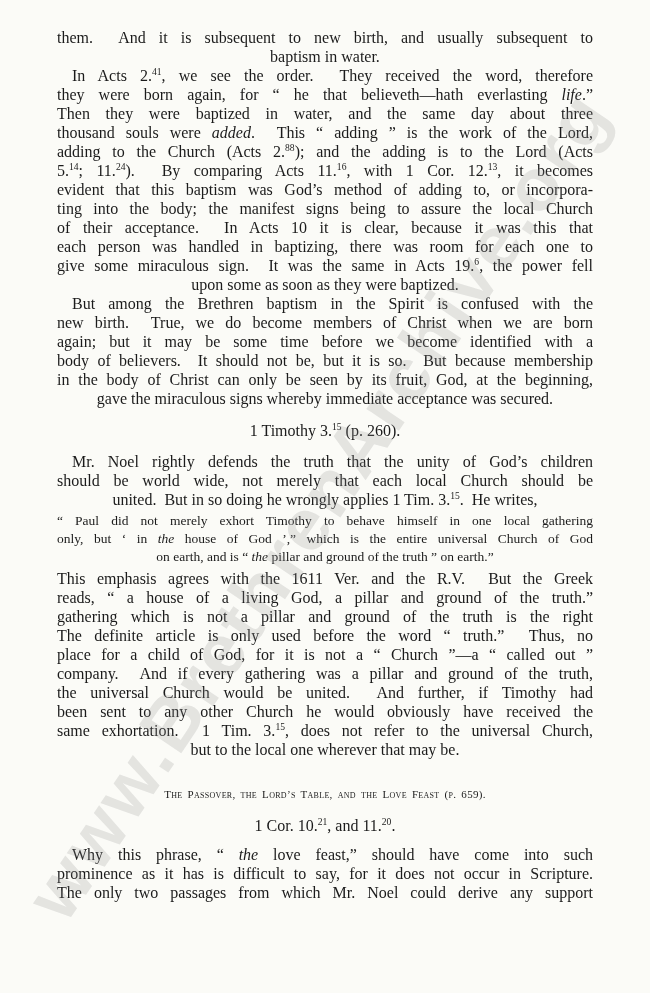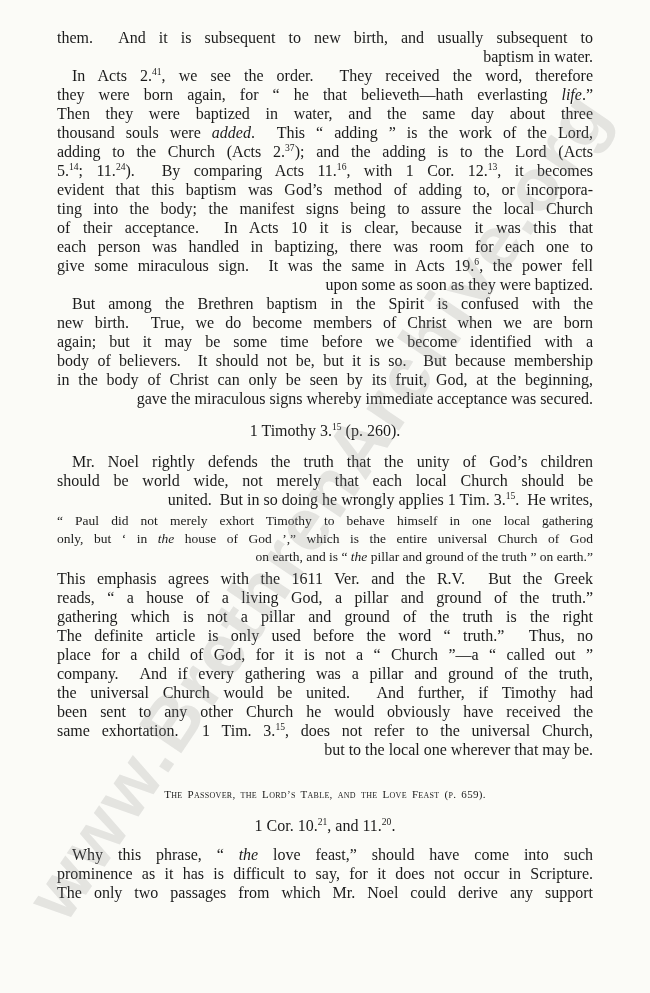--- a/index.html
+++ b/index.html
@@ -33,21 +33,21 @@
   .block { margin: 0; }
   .line {
     font-size: 16px;
     line-height: 19px;
     white-space: normal;
   }
   .line.j {
     text-align: justify;
     text-align-last: justify;
   }
-  .line.last { text-align: right; }
+  .line.last { text-align: center; }
   .line.indent { text-indent: 15px; }
   .b-heading { margin: 13px 0 12px 0; }
   .b-heading .line, .b-subheading .line {
     text-align: right;
     text-align-last: center !important;
     white-space: nowrap;
   }
   .b-quote { margin: 3px 0 3px 0; }
   .b-quote .line { font-size: 13.5px; line-height: 18px; }
   .b-caps-heading { margin: 26px 0 2px 0; }
@@ -83,21 +83,21 @@
   <div class="content">
       <div class="block b-paragraph">
         <div class="line j">them.&nbsp; And it is subsequent to new birth, and usually subsequent to</div>
         <div class="line last">baptism in water.</div>
       </div>
       <div class="block b-paragraph">
         <div class="line j indent">In Acts 2.<sup>41</sup>, we see the order.&nbsp; They received the word, therefore</div>
         <div class="line j">they were born again, for “ he that believeth—hath everlasting <i>life</i>.”</div>
         <div class="line j">Then they were baptized in water, and the same day about three</div>
         <div class="line j">thousand souls were <i>added</i>.&nbsp; This “ adding ” is the work of the Lord,</div>
-        <div class="line j">adding to the Church (Acts 2.<sup>37</sup>); and the adding is to the Lord (Acts</div>
+        <div class="line j">adding to the Church (Acts 2.<sup>88</sup>); and the adding is to the Lord (Acts</div>
         <div class="line j">5.<sup>14</sup>; 11.<sup>24</sup>).&nbsp; By comparing Acts 11.<sup>16</sup>, with 1 Cor. 12.<sup>13</sup>, it becomes</div>
         <div class="line j">evident that this baptism was God’s method of adding to, or incorpora-</div>
         <div class="line j">ting into the body; the manifest signs being to assure the local Church</div>
         <div class="line j">of their acceptance.&nbsp; In Acts 10 it is clear, because it was this that</div>
         <div class="line j">each person was handled in baptizing, there was room for each one to</div>
         <div class="line j">give some miraculous sign.&nbsp; It was the same in Acts 19.<sup>6</sup>, the power fell</div>
         <div class="line last">upon some as soon as they were baptized.</div>
       </div>
       <div class="block b-paragraph">
         <div class="line j indent">But among the Brethren baptism in the Spirit is confused with the</div>

